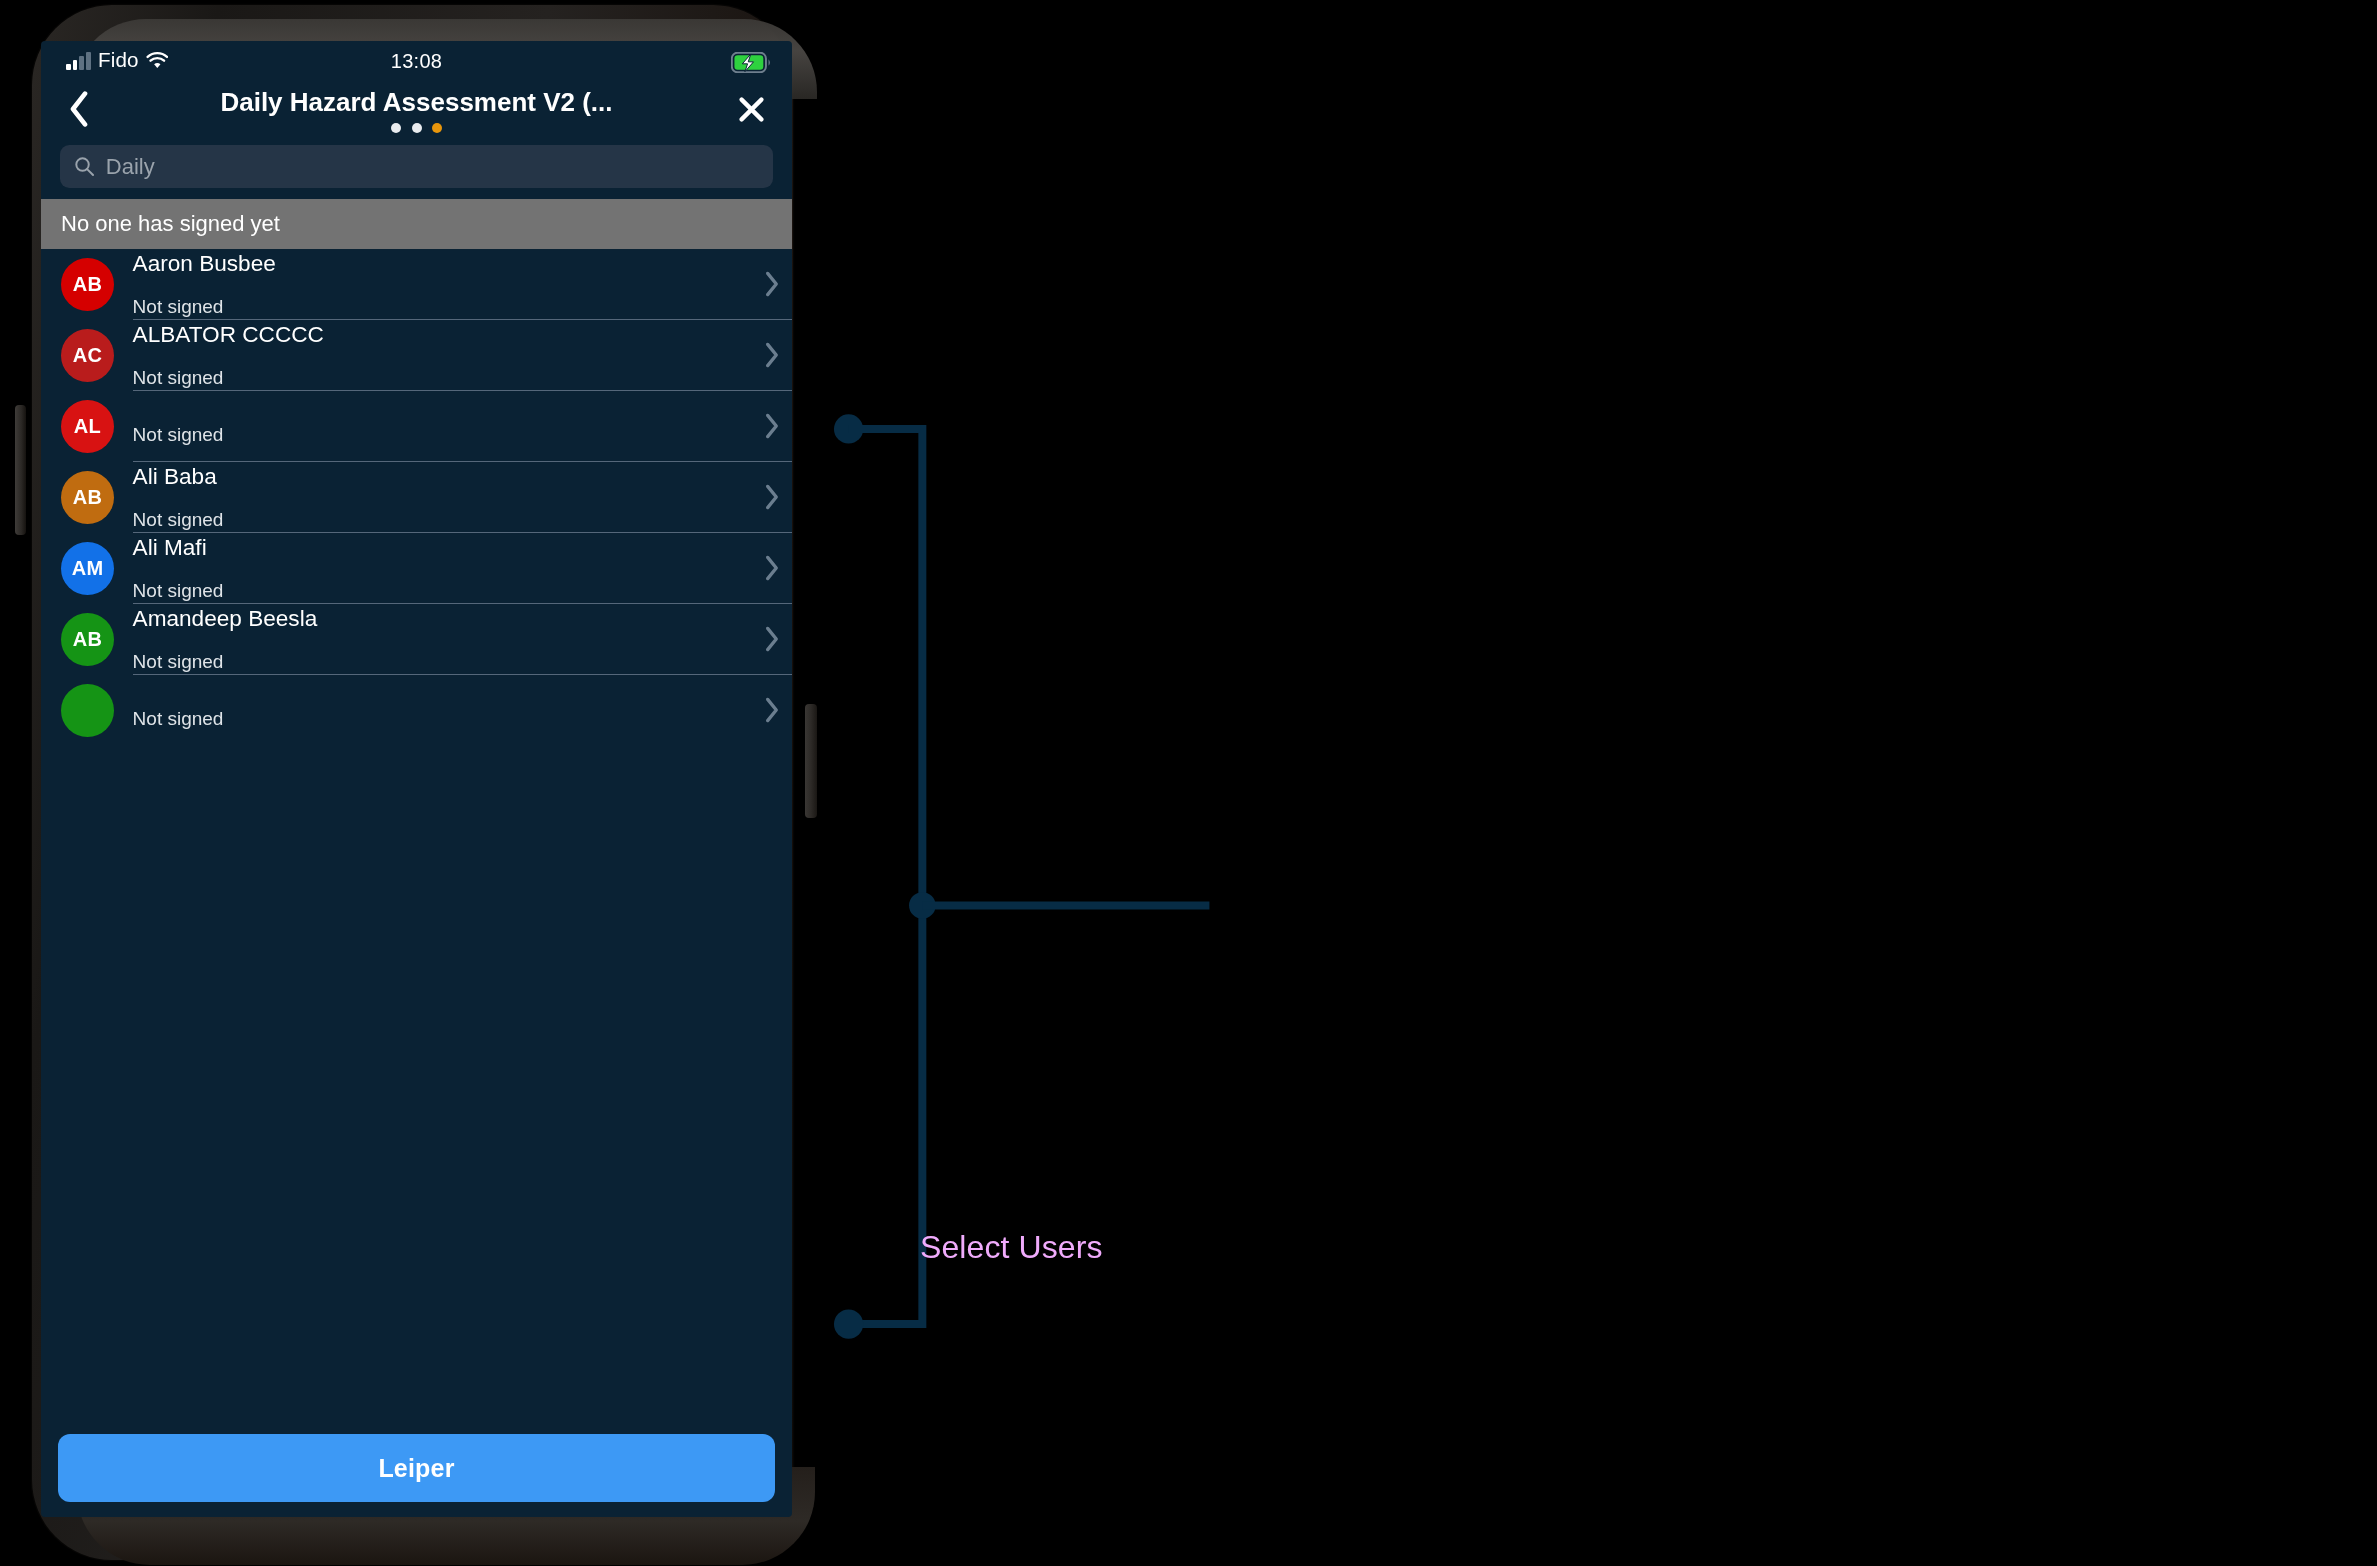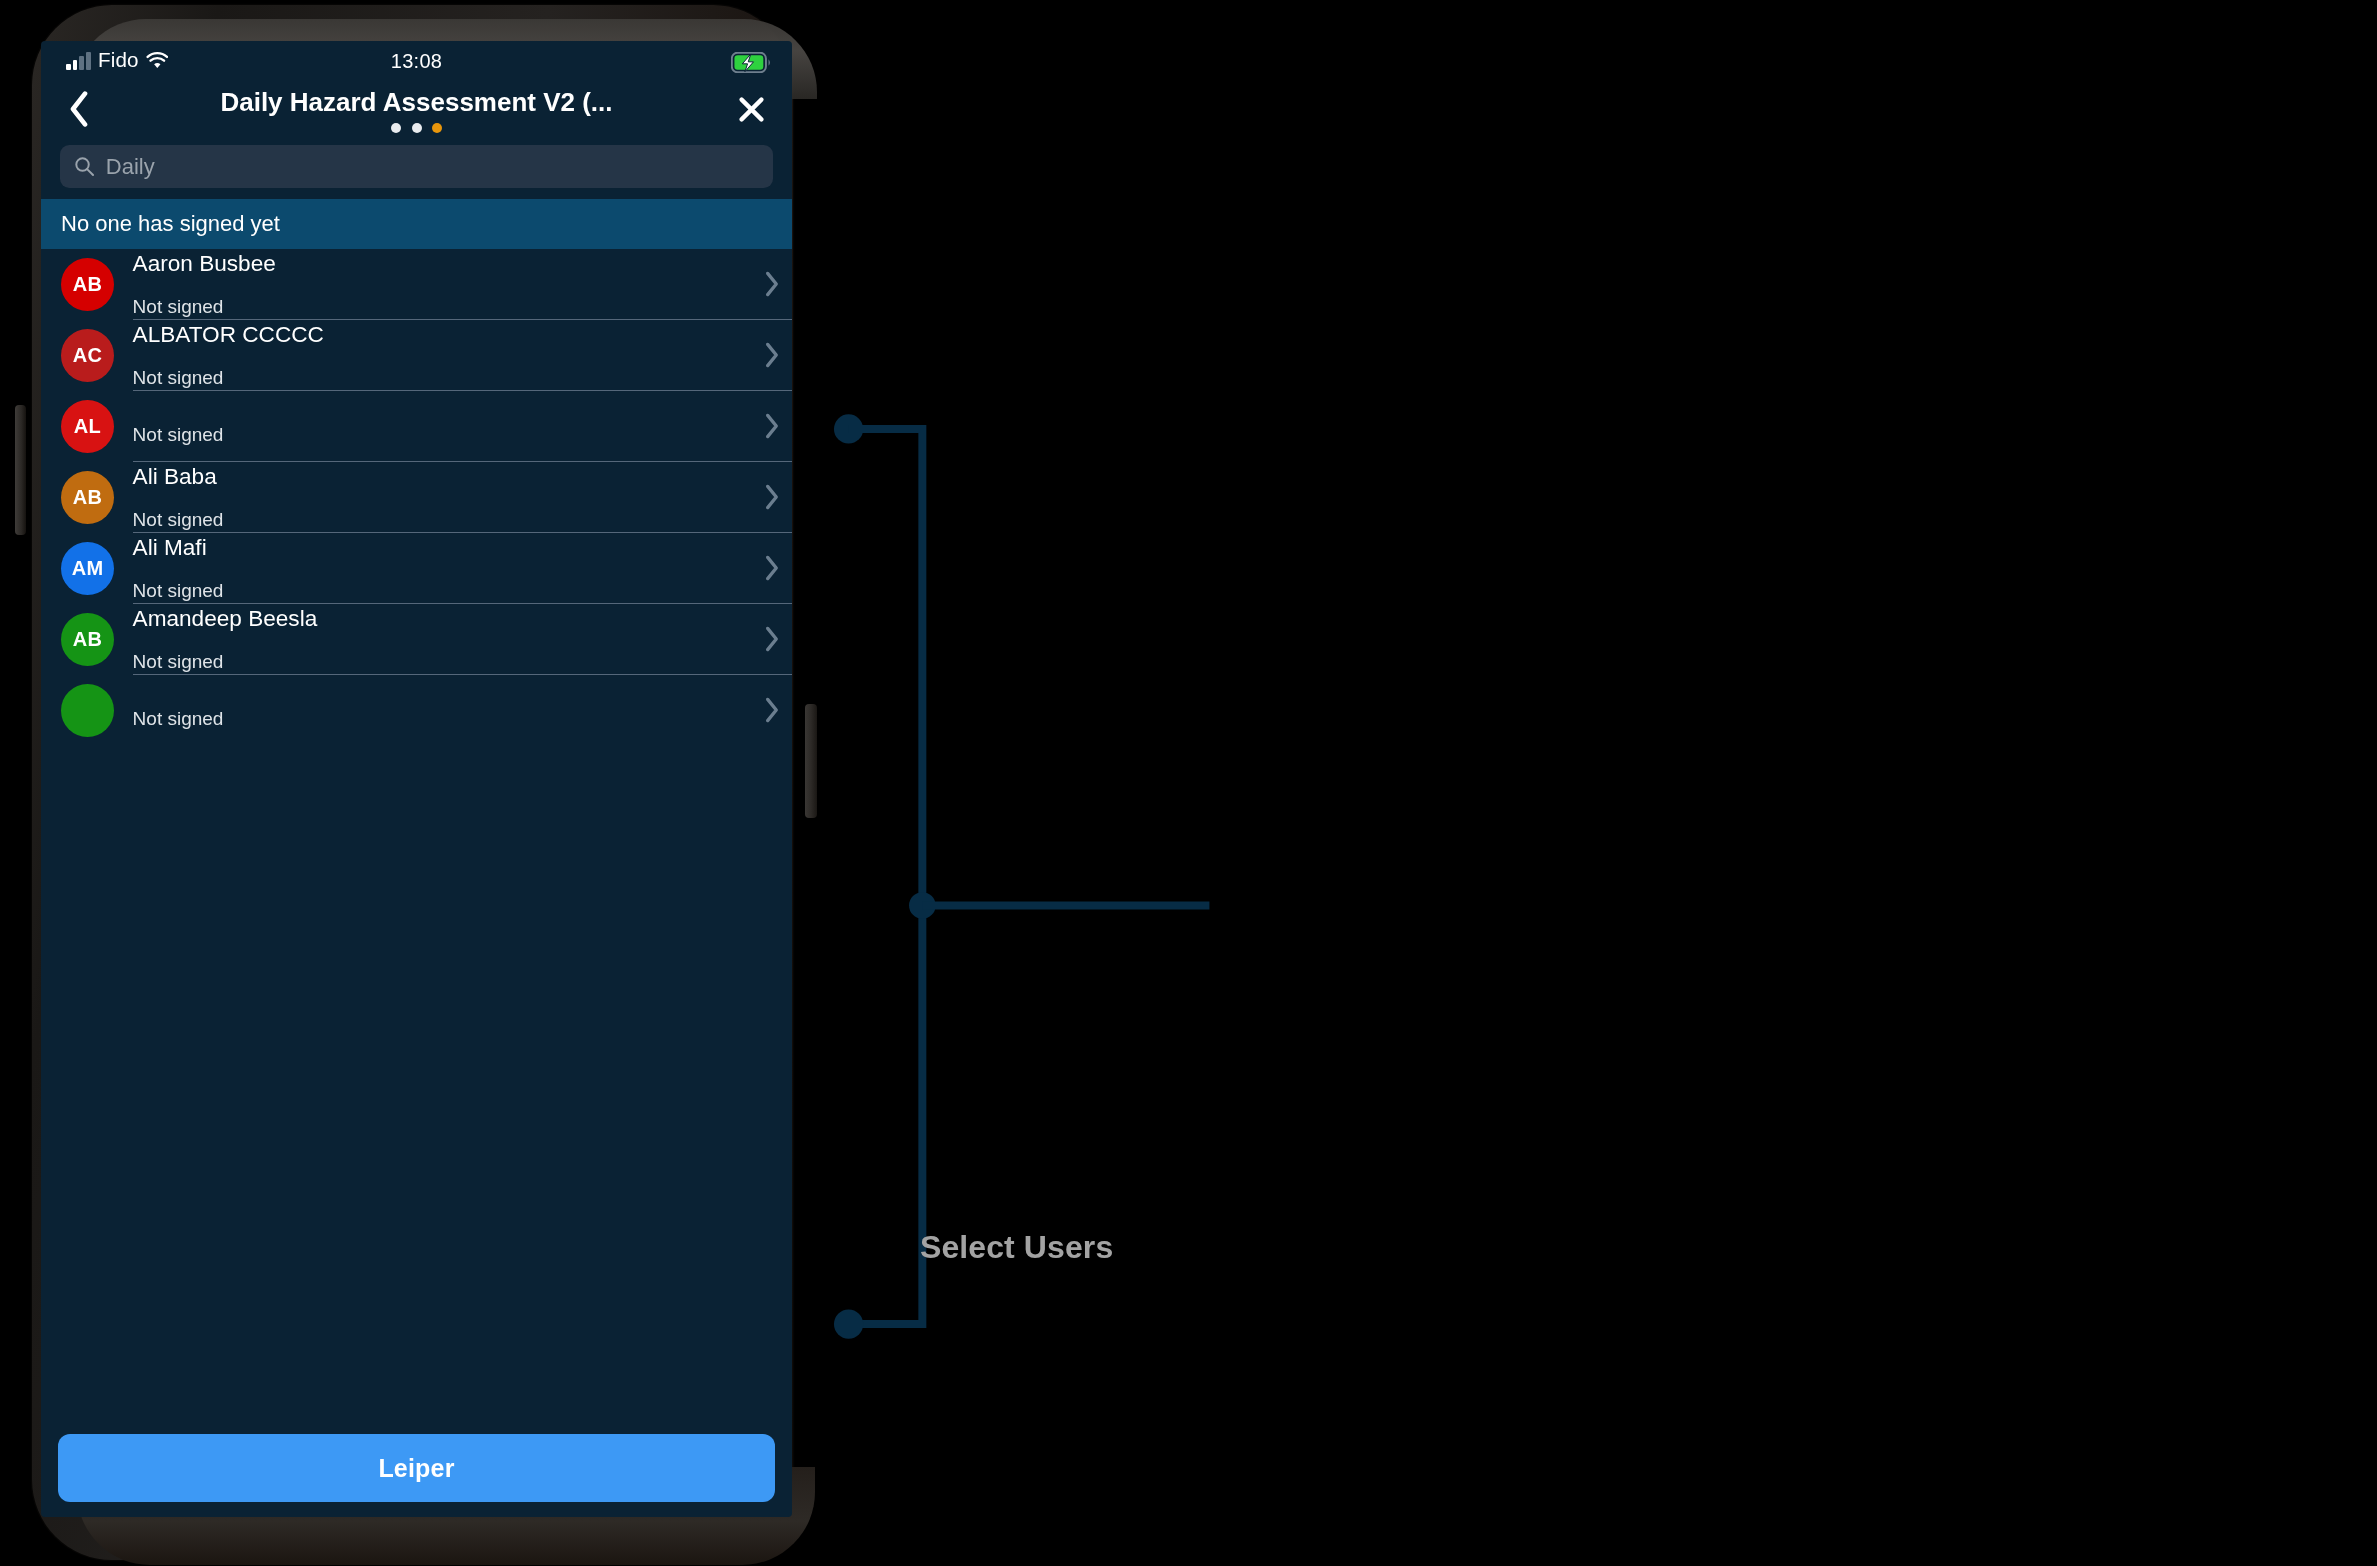--- a/index.html
+++ b/index.html
@@ -194,21 +194,21 @@
     padding: 0 14.6px;
     gap: 10.6px;
   }
   #search-placeholder {
     color: #9aa3ac;
     font-size: 22px;
   }
 
   
   #section-header {
-    background: #0c4a6e;
+    background: #737373;
     height: 50px;
     display: flex;
     align-items: center;
     padding-left: 20px;
   }
   #section-header-label {
     color: #ffffff;
     font-size: 22px;
   }
 
@@ -302,23 +302,23 @@
     left: 824px;
     top: 385px;
     width: 412px;
     height: 997px;
     pointer-events: none;
   }
   #annotation-label {
     position: absolute;
     left: 96px;
     top: 844px;
-    color: #a3a3a3;
+    color: #f0abfc;
     font-size: 32px;
-    font-weight: bold;
+    font-weight: normal;
     letter-spacing: 0.1px;
     white-space: nowrap;
   }
 </style>
 </head>
 <body>
 
 <div id="phone-frame">
   <div id="phone-bezel-top"></div>
   <div id="phone-bezel-bottom"></div>

